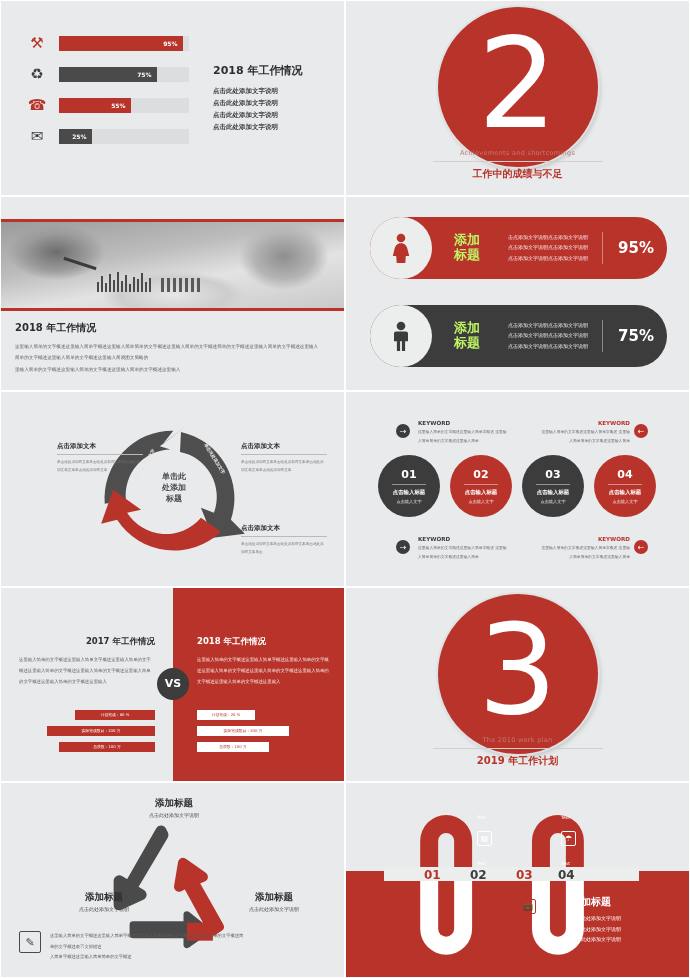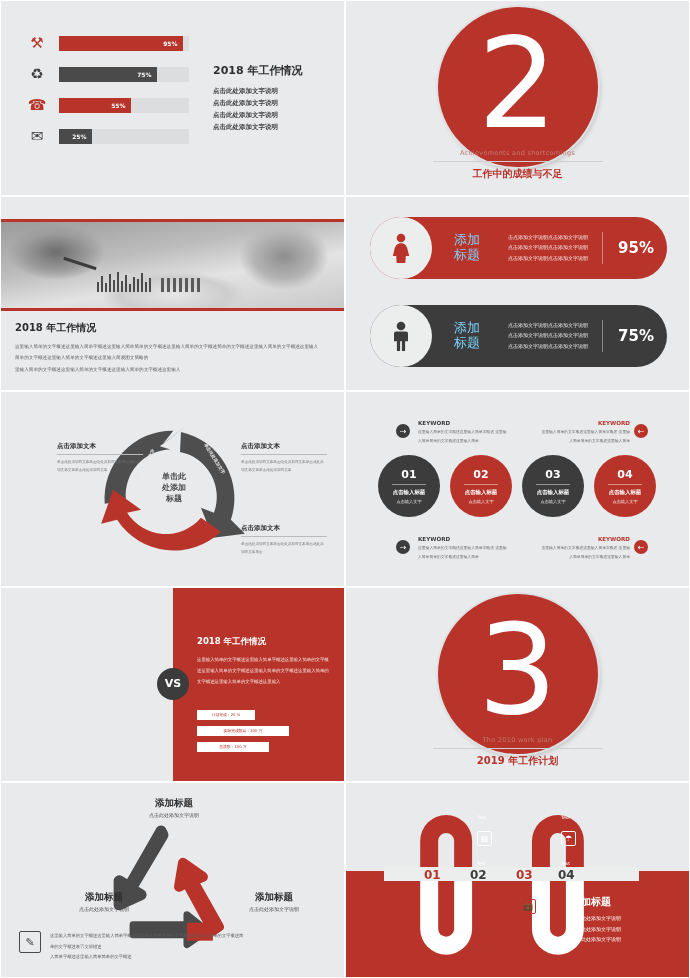--- a/index.html
+++ b/index.html
@@ -74,21 +74,21 @@
   .s3-h { font-size: 10px; font-weight: bold; color: #2e2e2e; margin-bottom: 6px; }
   .s3-p { font-size: 4.6px; color: #5c5c5c; line-height: 2.5; }
 
   
   .pill { position: absolute; left: 24px; width: 297px; height: 62px; border-radius: 31px;
           display: flex; align-items: center; }
   .pill.p1 { top: 20px; background: #b8332a; }
   .pill.p2 { top: 108px; background: #3c3c3c; }
   .pill-badge { width: 62px; height: 62px; border-radius: 50%; background: #eceded; flex: 0 0 62px;
                 display: flex; align-items: center; justify-content: center; }
-  .pill-title { width: 58px; font-size: 13px; font-weight: normal; color: #7dd3fc; line-height: 1.15;
+  .pill-title { width: 58px; font-size: 13px; font-weight: bold; color: #bef264; line-height: 1.15;
                 text-align: center; margin-left: 6px; }
   .pill-lines { flex: 1; padding-left: 12px; }
   .pill-lines div { font-size: 5px; color: rgba(255,255,255,.9); line-height: 2.1; }
   .pill-sep { width: 1px; height: 32px; background: rgba(255,255,255,.4); margin: 0 2px; }
   .pill-pct { width: 62px; text-align: center; font-size: 15px; font-weight: bold; color: #fff; }
 
   
   .s5-wrap { position: absolute; left: 0; top: 0; width: 345px; height: 195.6px; }
   .s5-lbl { position: absolute; width: 86px; }
   .s5-lbl h4 { font-size: 6.5px; font-weight: bold; color: #2e2e2e; padding-bottom: 3px;
@@ -352,20 +352,31 @@
 
     <div class="s6-ar" style="left:288px;top:148px;background:#b8332a">←</div>
     <div class="s6-kw" style="left:192px;top:144px;text-align:right">
       <h5 class="red">KEYWORD</h5>
       <p>这里输入简单的文字概述这里输入简单字概述
 这里输入简单简单的文字概述这里输入简单</p>
     </div>
   </div>
 
   <div class="slide">
+    <div class="s7-left">
+      <div style="position:absolute;left:18px;top:48px;width:136px">
+        <div class="s7-h" style="color:#2e2e2e;text-align:right">2017 年工作情况</div>
+        <div class="s7-p" style="color:#5c5c5c">这里输入简单的文字概述这里输入简单文字概述这里输入简单的文字概述这里输入简单的文字概述这里输入简单的文字概述这里输入简单的文字概述这里输入简单的文字概述这里输入</div>
+      </div>
+      <div style="position:absolute;left:32px;top:122px;width:122px">
+        <div class="s7-bar" style="background:#b8332a;color:#fff;width:80px;margin-left:42px">计划完成：80 %</div>
+        <div class="s7-bar" style="background:#b8332a;color:#fff;width:108px;margin-left:14px">实际完成数目：100 万</div>
+        <div class="s7-bar" style="background:#b8332a;color:#fff;width:96px;margin-left:26px">总质数：100 万</div>
+      </div>
+    </div>
     <div class="s7-right">
       <div style="position:absolute;left:24px;top:48px;width:132px">
         <div class="s7-h" style="color:#fff">2018 年工作情况</div>
         <div class="s7-p" style="color:rgba(255,255,255,.9)">这里输入简单的文字概述这里输入简单字概述这里输入简单的文字概述这里输入简单的文字概述这里输入简单的文字概述这里输入简单的文字概述这里输入简单的文字概述这里输入</div>
       </div>
       <div style="position:absolute;left:24px;top:122px;width:130px">
         <div class="s7-bar" style="background:#fff;color:#b8332a;width:58px">计划完成：20 %</div>
         <div class="s7-bar" style="background:#fff;color:#b8332a;width:92px">实际完成数目：200 万</div>
         <div class="s7-bar" style="background:#fff;color:#b8332a;width:72px">总质数：100 万</div>
       </div>

